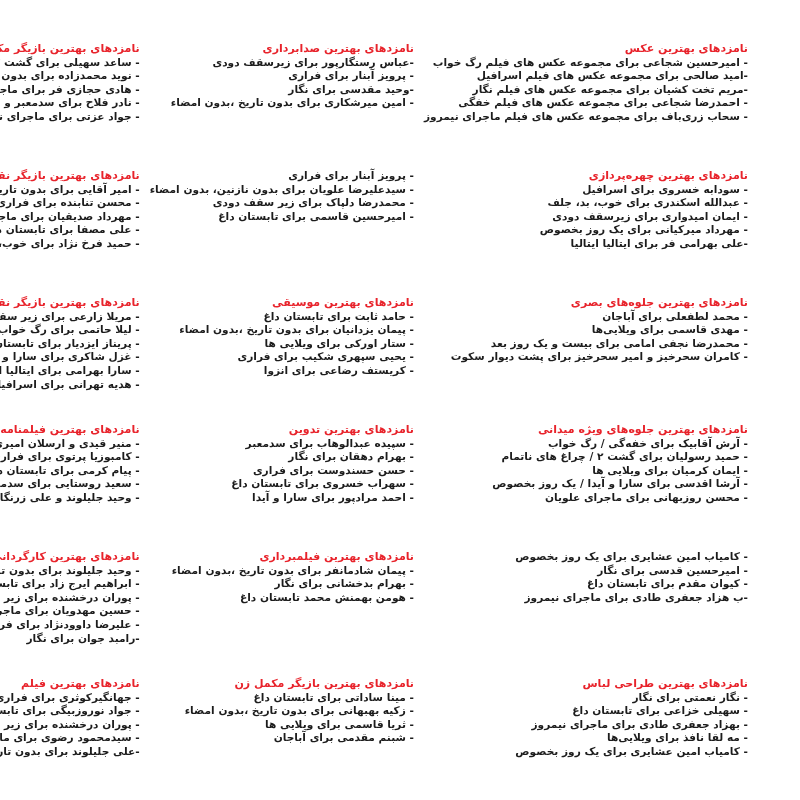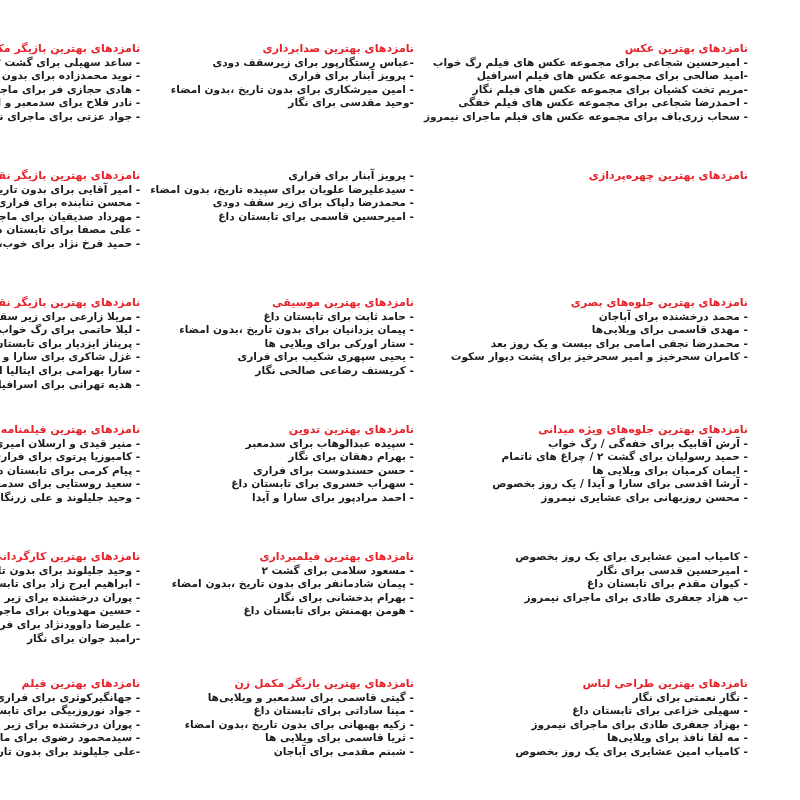--- a/index.html
+++ b/index.html
@@ -58,93 +58,100 @@
         <li class="nominee-item">-مریم تخت کشیان برای مجموعه عکس های فیلم نگار</li>
         <li class="nominee-item">- احمدرضا شجاعی برای مجموعه عکس های فیلم خفگی</li>
         <li class="nominee-item">- سحاب زری‌باف برای مجموعه عکس های فیلم ماجرای نیمروز</li>
       </ul>
     </section>
     <section class="award-section">
       <h2 class="category-title">نامزدهای بهترین صدابرداری</h2>
       <ul class="nominee-list">
         <li class="nominee-item">-عباس رستگارپور برای زیرسقف دودی</li>
         <li class="nominee-item">- پرویز آبنار برای فراری</li>
+        <li class="nominee-item">-وحید مقدسی برای نگار</li>
         <li class="nominee-item">- امین میرشکاری برای بدون تاریخ ،بدون امضاء</li>
-        <li class="nominee-item">-وحید مقدسی برای نگار</li>
       </ul>
     </section>
     <section class="award-section">
       <h2 class="category-title">نامزدهای بهترین بازیگر مکمل مرد</h2>
       <ul class="nominee-list">
         <li class="nominee-item">- ساعد سهیلی برای گشت ۲</li>
         <li class="nominee-item">- نوید محمدزاده برای بدون تاریخ ،بدون امضاء</li>
         <li class="nominee-item">- هادی حجازی فر برای ماجرای نیمروز</li>
         <li class="nominee-item">- نادر فلاح برای سدمعبر و انزوا</li>
         <li class="nominee-item">- جواد عزتی برای ماجرای نیمروز</li>
       </ul>
     </section>
     <section class="award-section">
       <h2 class="category-title">نامزدهای بهترین چهره‌پردازی</h2>
+      <ul class="nominee-list">
+        <li class="nominee-item">- سودابه خسروی برای اسرافیل</li>
+        <li class="nominee-item">- عبدالله اسکندری برای خوب، بد، جلف</li>
+        <li class="nominee-item">- ایمان امیدواری برای زیرسقف دودی</li>
+        <li class="nominee-item">- مهرداد میرکیانی برای یک روز بخصوص</li>
+        <li class="nominee-item">-علی بهرامی فر برای ایتالیا ایتالیا</li>
+      </ul>
     </section>
     <section class="award-section">
       <ul class="nominee-list">
         <li class="nominee-item">- پرویز آبنار برای فراری</li>
-        <li class="nominee-item">- سیدعلیرضا علویان برای سپیده تاریخ، بدون امضاء</li>
+        <li class="nominee-item">- سیدعلیرضا علویان برای بدون نازنین، بدون امضاء</li>
         <li class="nominee-item">- محمدرضا دلپاک برای زیر سقف دودی</li>
         <li class="nominee-item">- امیرحسین قاسمی برای تابستان داغ</li>
       </ul>
     </section>
     <section class="award-section">
       <h2 class="category-title">نامزدهای بهترین بازیگر نقش اول مرد</h2>
       <ul class="nominee-list">
         <li class="nominee-item">- امیر آقایی برای بدون تاریخ ،بدون امضاء</li>
         <li class="nominee-item">- محسن تنابنده برای فراری</li>
         <li class="nominee-item">- مهرداد صدیقیان برای ماجرای نیمروز</li>
         <li class="nominee-item">- علی مصفا برای تابستان داغ</li>
         <li class="nominee-item">- حمید فرخ نژاد برای خوب، بد، جلف</li>
       </ul>
     </section>
     <section class="award-section">
       <h2 class="category-title">نامزدهای بهترین جلوه‌های بصری</h2>
       <ul class="nominee-list">
-        <li class="nominee-item">- محمد درخشنده برای آباجان</li>
+        <li class="nominee-item">- محمد لطفعلی برای آباجان</li>
         <li class="nominee-item">- مهدی قاسمی برای ویلایی‌ها</li>
         <li class="nominee-item">- محمدرضا نجفی امامی  برای بیست و یک روز بعد</li>
         <li class="nominee-item">- کامران سحرخیز و امیر سحرخیز  برای پشت دیوار سکوت</li>
       </ul>
     </section>
     <section class="award-section">
       <h2 class="category-title">نامزدهای بهترین موسیقی</h2>
       <ul class="nominee-list">
         <li class="nominee-item">- حامد ثابت برای تابستان داغ</li>
         <li class="nominee-item">- پیمان یزدانیان برای بدون تاریخ ،بدون امضاء</li>
         <li class="nominee-item">- ستار اورکی برای ویلایی ها</li>
         <li class="nominee-item">- یحیی سپهری شکیب برای فراری</li>
-        <li class="nominee-item">- کریستف رضاعی صالحی نگار</li>
+        <li class="nominee-item">- کریستف رضاعی برای انزوا</li>
       </ul>
     </section>
     <section class="award-section">
       <h2 class="category-title">نامزدهای بهترین بازیگر نقش اول زن</h2>
       <ul class="nominee-list">
         <li class="nominee-item">- مریلا زارعی برای زیر سقف دودی</li>
         <li class="nominee-item">- لیلا حاتمی برای رگ خواب</li>
         <li class="nominee-item">- پریناز ایزدیار برای تابستان داغ</li>
         <li class="nominee-item">- غزل شاکری برای سارا و آیدا</li>
         <li class="nominee-item">- سارا بهرامی برای ایتالیا ایتالیا</li>
         <li class="nominee-item">- هدیه تهرانی برای اسرافیل</li>
       </ul>
     </section>
     <section class="award-section">
       <h2 class="category-title">نامزدهای بهترین جلوه‌های ویژه میدانی</h2>
       <ul class="nominee-list">
         <li class="nominee-item">- آرش آقابیک برای خفه‌گی / رگ خواب</li>
         <li class="nominee-item">- حمید رسولیان برای گشت ۲ / چراغ های ناتمام</li>
         <li class="nominee-item">- ایمان کرمیان برای ویلایی ها</li>
         <li class="nominee-item">- آرشا اقدسی برای سارا و آیدا / یک روز بخصوص</li>
-        <li class="nominee-item">- محسن روزبهانی برای عشایری نیمروز</li>
+        <li class="nominee-item">- محسن روزبهانی برای ماجرای علویان</li>
       </ul>
     </section>
     <section class="award-section">
       <h2 class="category-title">نامزدهای بهترین تدوین</h2>
       <ul class="nominee-list">
         <li class="nominee-item">- سپیده عبدالوهاب برای سدمعبر</li>
         <li class="nominee-item">- بهرام دهقان برای نگار</li>
         <li class="nominee-item">- حسن حسندوست برای فراری</li>
         <li class="nominee-item">- سهراب خسروی برای تابستان داغ</li>
         <li class="nominee-item">- احمد مرادپور برای سارا و آیدا</li>
@@ -164,24 +171,23 @@
       <ul class="nominee-list">
         <li class="nominee-item">- کامیاب امین عشایری برای یک روز بخصوص</li>
         <li class="nominee-item">- امیرحسین قدسی برای نگار</li>
         <li class="nominee-item">- کیوان مقدم برای تابستان داغ</li>
         <li class="nominee-item">-ب هزاد جعفری طادی برای ماجرای نیمروز</li>
       </ul>
     </section>
     <section class="award-section">
       <h2 class="category-title">نامزدهای بهترین فیلمبرداری</h2>
       <ul class="nominee-list">
-        <li class="nominee-item">- مسعود سلامی برای گشت ۲</li>
         <li class="nominee-item">- پیمان شادمانفر برای بدون تاریخ ،بدون امضاء</li>
         <li class="nominee-item">- بهرام بدخشانی برای نگار</li>
-        <li class="nominee-item">- هومن بهمنش برای تابستان داغ</li>
+        <li class="nominee-item">- هومن بهمنش محمد تابستان داغ</li>
       </ul>
     </section>
     <section class="award-section">
       <h2 class="category-title">نامزدهای بهترین کارگردانی</h2>
       <ul class="nominee-list">
         <li class="nominee-item">- وحید جلیلوند برای بدون تاریخ ،بدون امضاء</li>
         <li class="nominee-item">- ابراهیم ایرج زاد برای تابستان داغ</li>
         <li class="nominee-item">- پوران درخشنده برای زیر سقف دودی</li>
         <li class="nominee-item">- حسین مهدویان برای ماجرای نیمروز</li>
         <li class="nominee-item">- علیرضا داوودنژاد برای فراری</li>
@@ -194,21 +200,20 @@
         <li class="nominee-item">- نگار نعمتی برای نگار</li>
         <li class="nominee-item">- سهیلی خزاعی برای تابستان داغ</li>
         <li class="nominee-item">- بهزاد جعفری طادی برای ماجرای نیمروز</li>
         <li class="nominee-item">- مه لقا نافذ برای ویلایی‌ها</li>
         <li class="nominee-item">- کامیاب امین عشایری برای یک روز بخصوص</li>
       </ul>
     </section>
     <section class="award-section">
       <h2 class="category-title">نامزدهای بهترین بازیگر مکمل زن</h2>
       <ul class="nominee-list">
-        <li class="nominee-item">- گیتی قاسمی برای سدمعبر و ویلایی‌ها</li>
         <li class="nominee-item">- مینا ساداتی برای تابستان داغ</li>
         <li class="nominee-item">- زکیه بهبهانی برای بدون تاریخ ،بدون امضاء</li>
         <li class="nominee-item">- ثریا قاسمی برای ویلایی ها</li>
         <li class="nominee-item">- شبنم مقدمی برای آباجان</li>
       </ul>
     </section>
     <section class="award-section">
       <h2 class="category-title">نامزدهای بهترین فیلم</h2>
       <ul class="nominee-list">
         <li class="nominee-item">- جهانگیرکوثری برای فراری</li>

